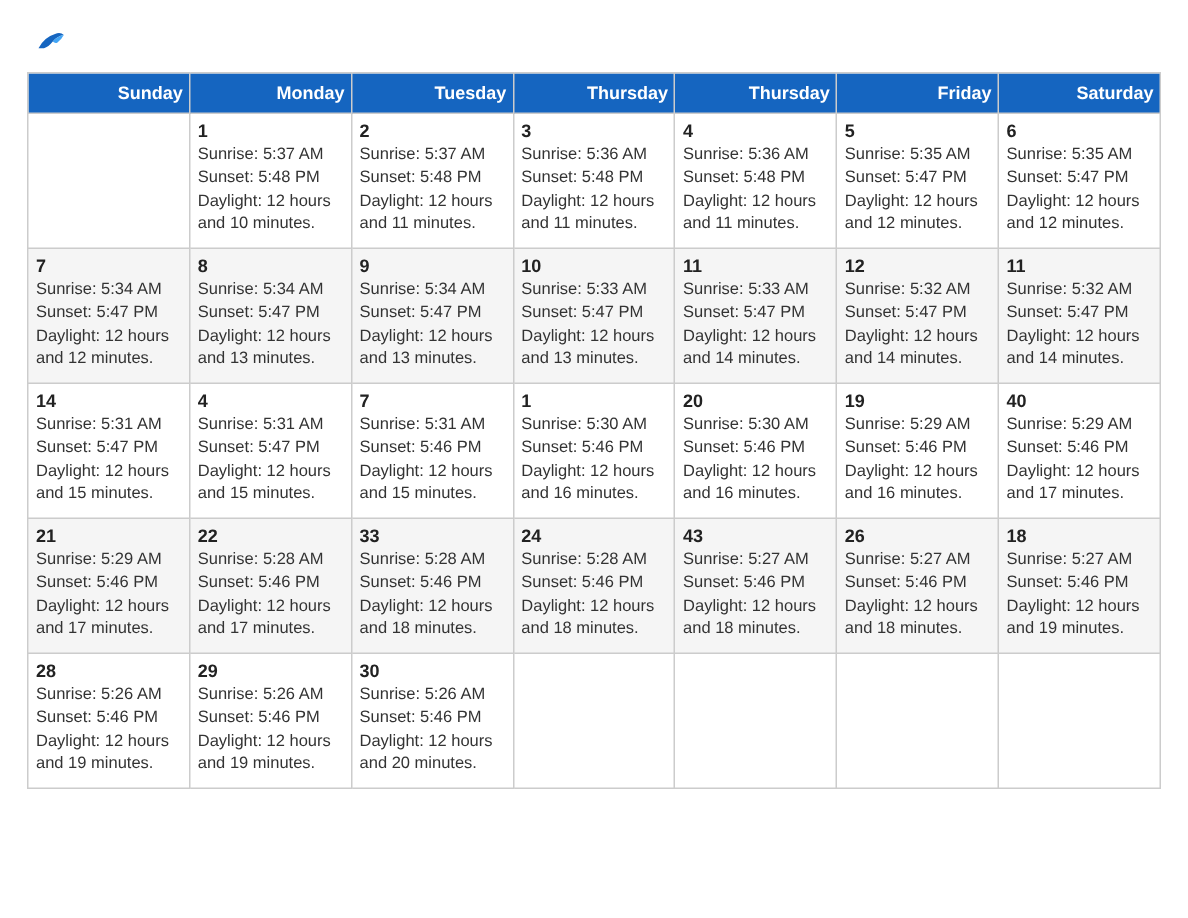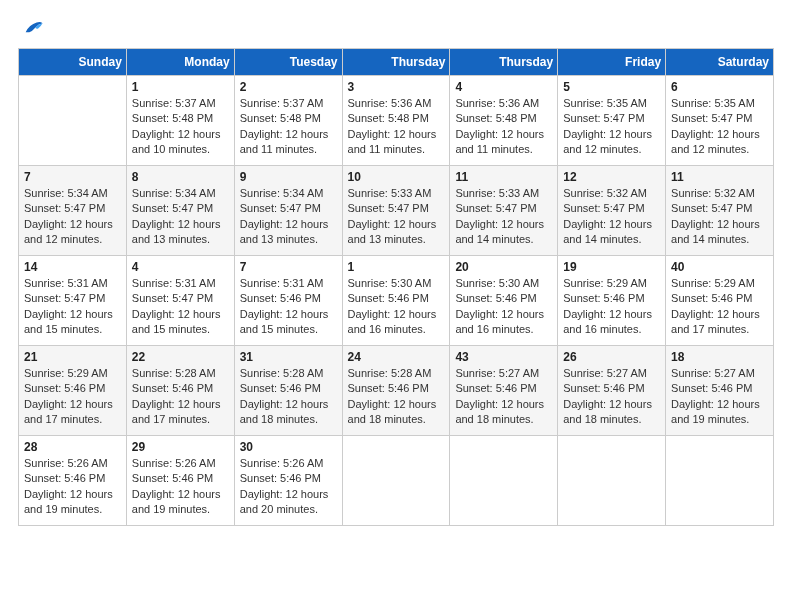--- a/index.html
+++ b/index.html
@@ -291,21 +291,21 @@
 and 17 minutes.</div>
           </td>
           <td>
             <div class="day-number">22</div>
             <div class="day-info" style="white-space: pre-line;">Sunrise: 5:28 AM
 Sunset: 5:46 PM
 Daylight: 12 hours
 and 17 minutes.</div>
           </td>
           <td>
-            <div class="day-number">31</div>
+            <div class="day-number">33</div>
             <div class="day-info" style="white-space: pre-line;">Sunrise: 5:28 AM
 Sunset: 5:46 PM
 Daylight: 12 hours
 and 18 minutes.</div>
           </td>
           <td>
             <div class="day-number">24</div>
             <div class="day-info" style="white-space: pre-line;">Sunrise: 5:28 AM
 Sunset: 5:46 PM
 Daylight: 12 hours

